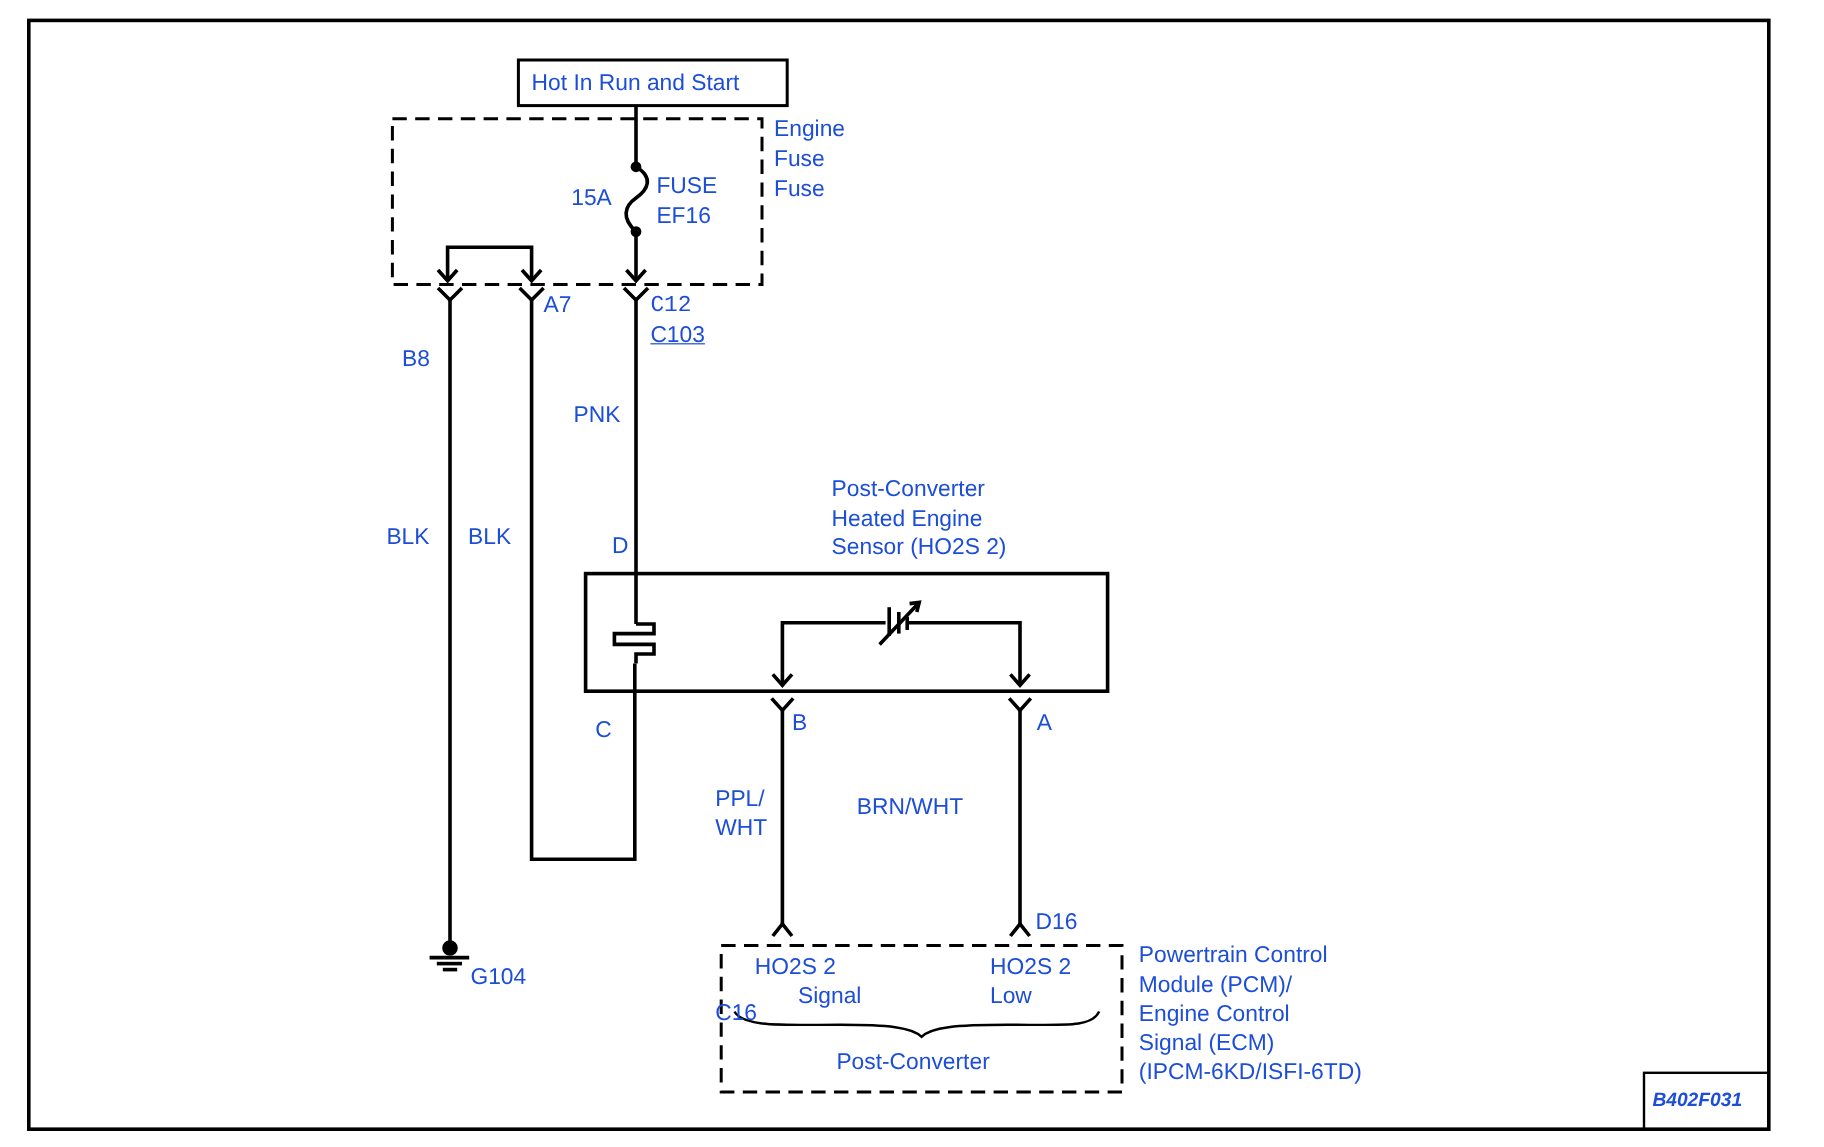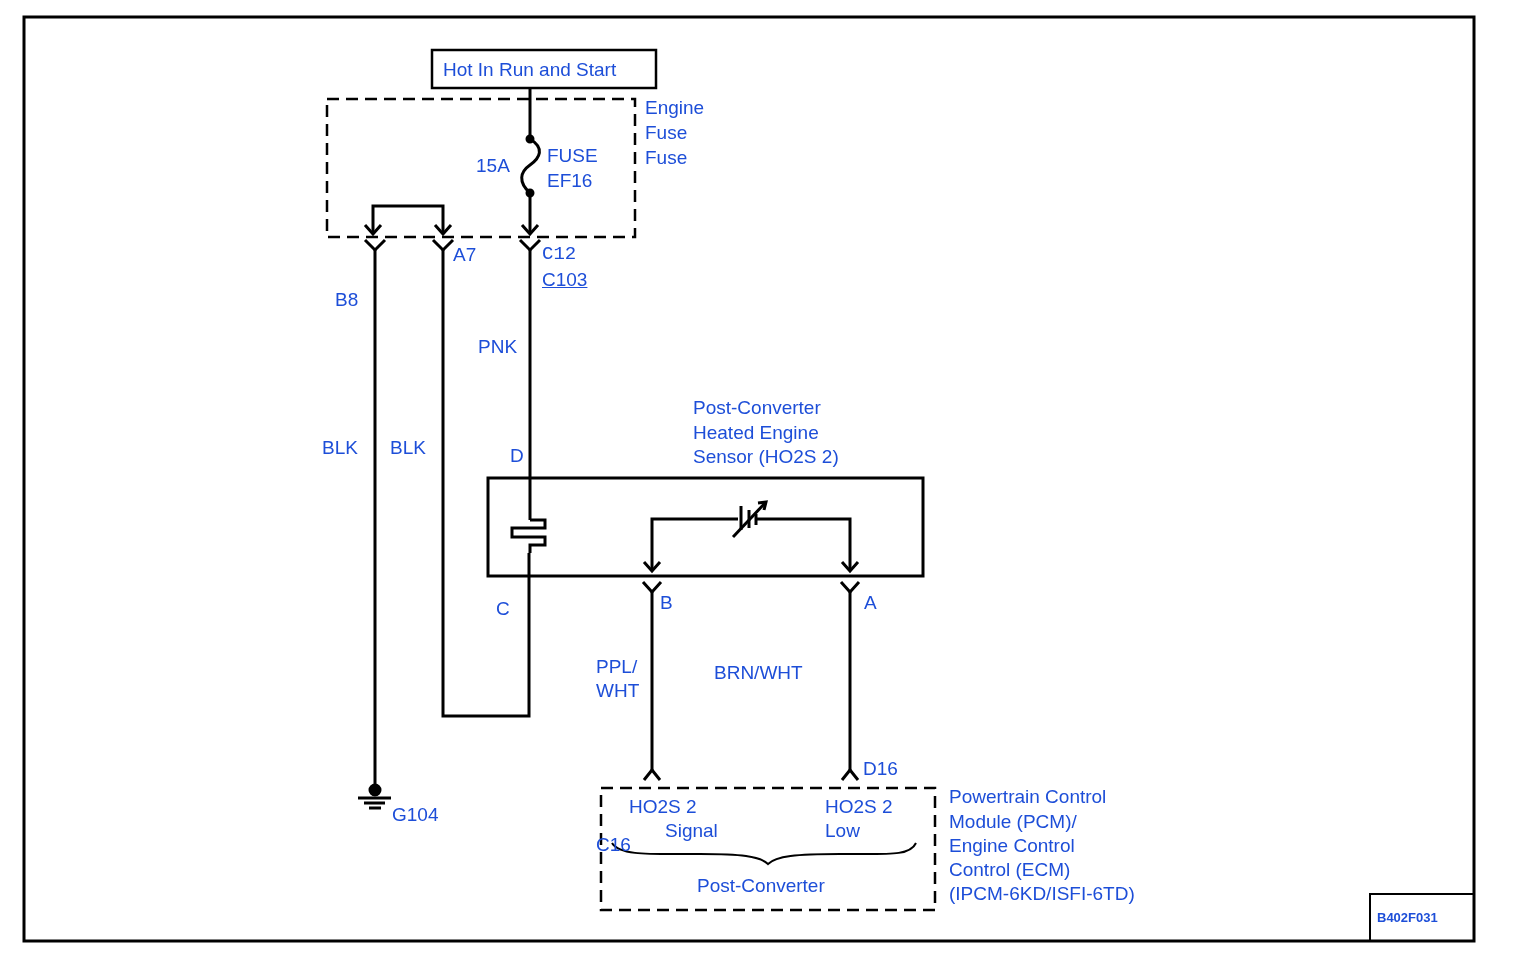--- a/index.html
+++ b/index.html
@@ -1,19 +1,19 @@
 <!DOCTYPE html>
 <html><head>
 <meta charset="utf-8">
 <style>
   html,body{margin:0;padding:0;background:#fff;}
   body{width:1520px;height:956px;position:relative;overflow:hidden;font-family:"Liberation Sans",sans-serif;color:#000;}
   svg{position:absolute;left:0;top:0;}
   .lbl{position:absolute;font-size:19px;line-height:25px;white-space:nowrap;color:#1d4ed8;}
-  .small{font-size:13px;font-weight:bold;}
+  .small{font-size:16px;font-weight:bold;font-style:italic;}
 </style>
 </head>
 <body>
 
 <svg width="1520" height="956" viewBox="0 0 1520 956">
 
   <rect x="24" y="17" width="1450" height="924" fill="none" stroke="#000" stroke-width="3"></rect>
 
   <rect x="432" y="50" width="224" height="38" fill="none" stroke="#000" stroke-width="2.5"></rect>
 
@@ -130,16 +130,16 @@
 
 <div class="lbl" style="left:629px;top:794px;">HO2S 2</div>
 <div class="lbl" style="left:665px;top:818px;">Signal</div>
 <div class="lbl" style="left:825px;top:794px;">HO2S 2</div>
 <div class="lbl" style="left:825px;top:818px;">Low</div>
 <div class="lbl" style="left:697px;top:873px;">Post-Converter</div>
 
 <div class="lbl" style="left:949px;top:784px;">Powertrain Control</div>
 <div class="lbl" style="left:949px;top:809px;">Module (PCM)/</div>
 <div class="lbl" style="left:949px;top:833px;">Engine Control</div>
-<div class="lbl" style="left:949px;top:857px;">Control (ECM)</div>
+<div class="lbl" style="left:949px;top:857px;">Signal (ECM)</div>
 <div class="lbl" style="left:949px;top:881px;">(IPCM-6KD/ISFI-6TD)</div>
 
 <div class="lbl small" style="left:1377px;top:905px;">B402F031</div>
 
 </body></html>

